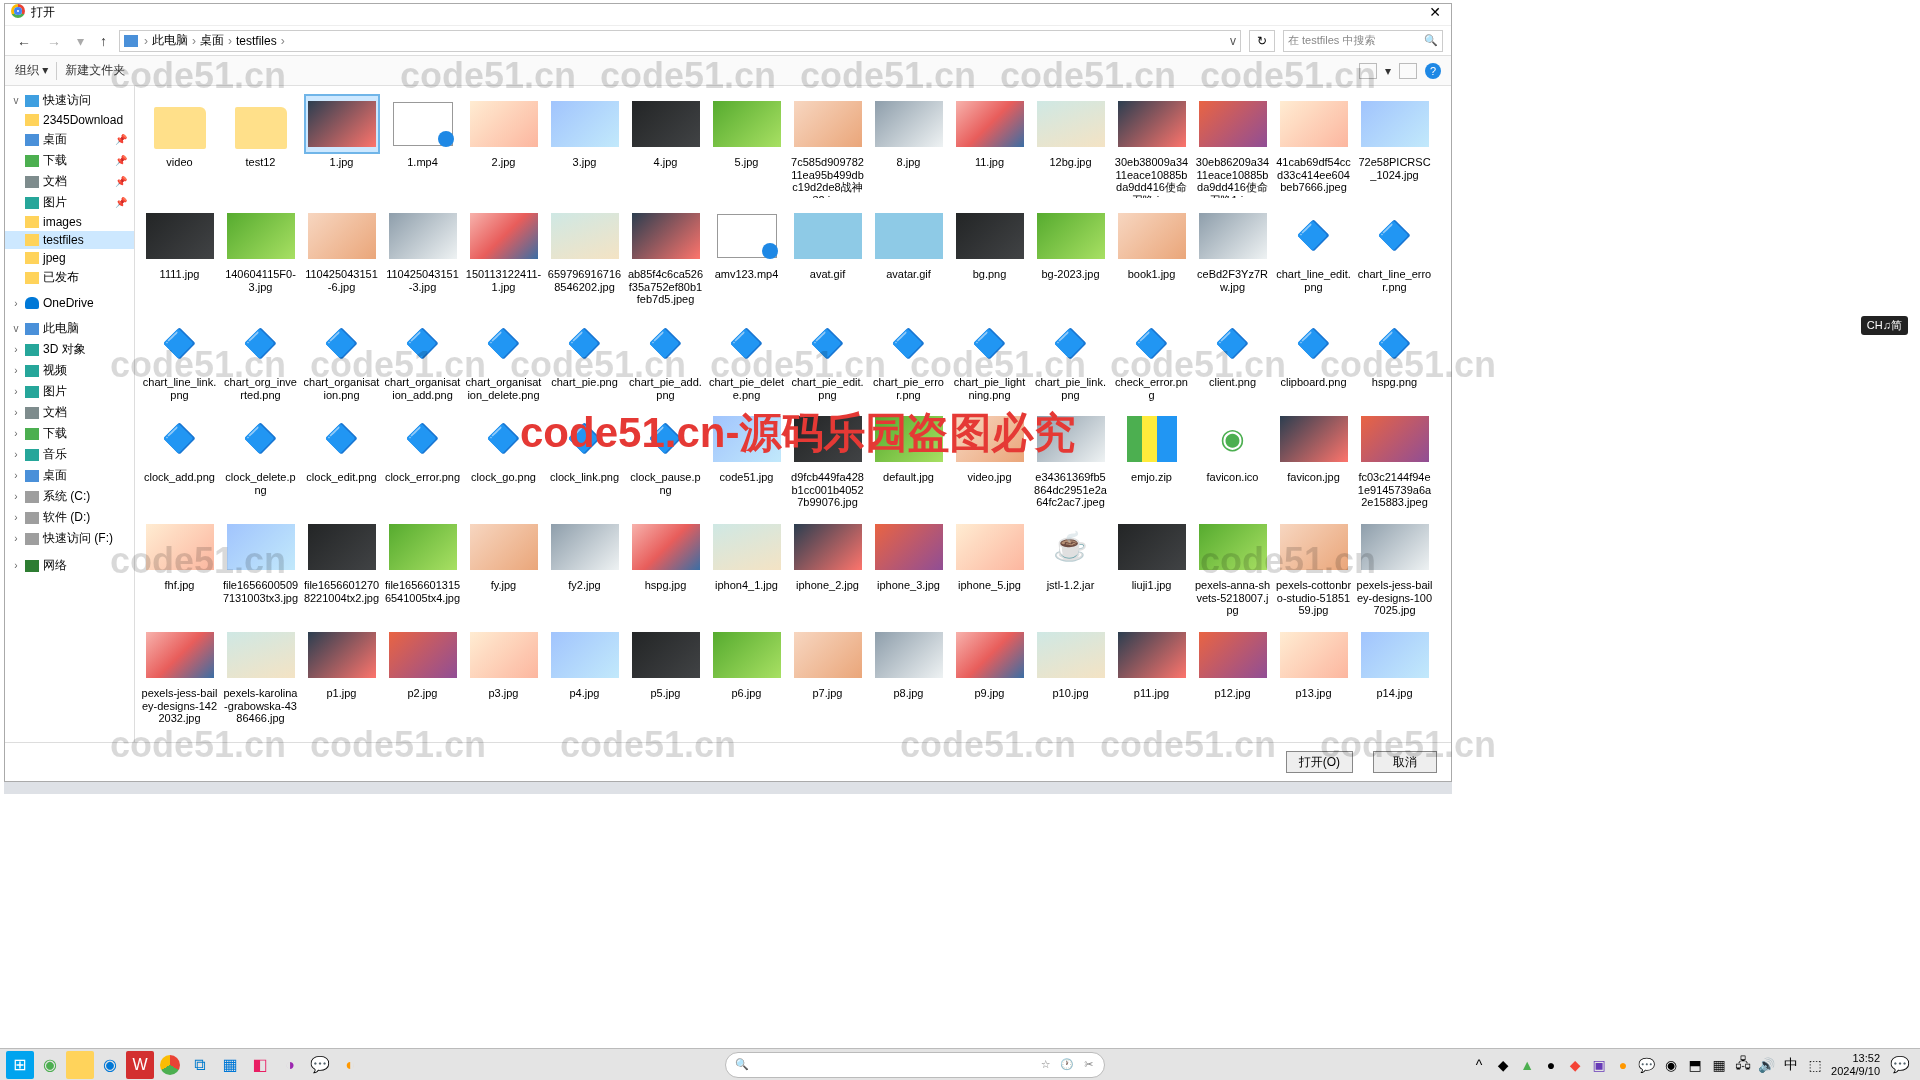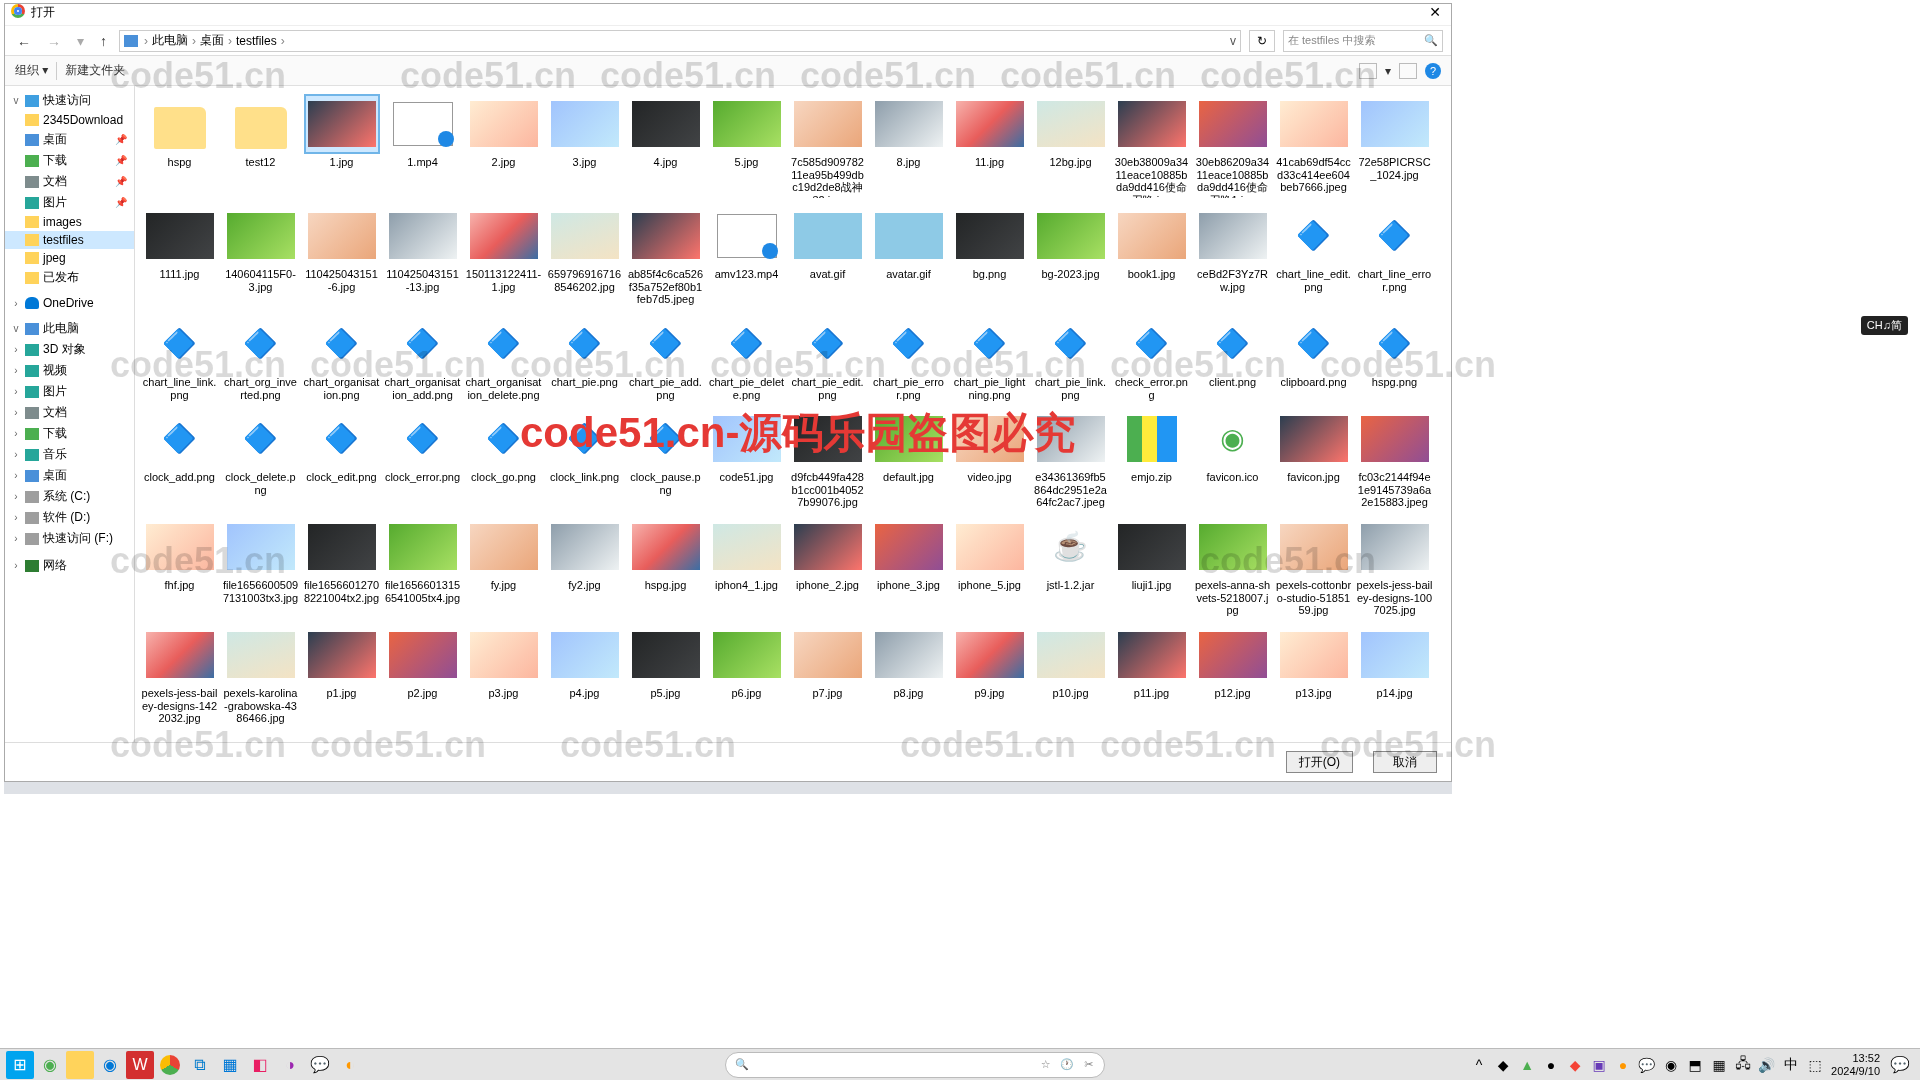--- a/index.html
+++ b/index.html
@@ -286,21 +286,21 @@
             <span>网络</span>
           </div>
       </div>
     </div>
 
     <div class="file-grid" id="file-grid">
         <div class="file-item">
           <div class="thumb">
             <div class="tfolder"></div>
           </div>
-          <div class="fname">hspg</div>
+          <div class="fname">video</div>
         </div>
         <div class="file-item">
           <div class="thumb">
             <div class="tfolder"></div>
           </div>
           <div class="fname">test12</div>
         </div>
         <div class="file-item selected">
           <div class="thumb">
             <div class="tphoto" style="background:linear-gradient(135deg,#2c3e50,#fd746c)"></div>
@@ -400,21 +400,21 @@
         <div class="file-item">
           <div class="thumb">
             <div class="tphoto" style="background:linear-gradient(135deg,#f7d6c0,#eaa67a)"></div>
           </div>
           <div class="fname">110425043151-6.jpg</div>
         </div>
         <div class="file-item">
           <div class="thumb">
             <div class="tphoto" style="background:linear-gradient(135deg,#8e9eab,#eef2f3)"></div>
           </div>
-          <div class="fname">110425043151-13.jpg</div>
+          <div class="fname">110425043151-3.jpg</div>
         </div>
         <div class="file-item">
           <div class="thumb">
             <div class="tphoto" style="background:linear-gradient(135deg,#f7b2ac,#e85d5b,#3a6ea5)"></div>
           </div>
           <div class="fname">150113122411-1.jpg</div>
         </div>
         <div class="file-item">
           <div class="thumb">
             <div class="tphoto" style="background:linear-gradient(160deg,#cfe8e4,#f4e3c4)"></div>

